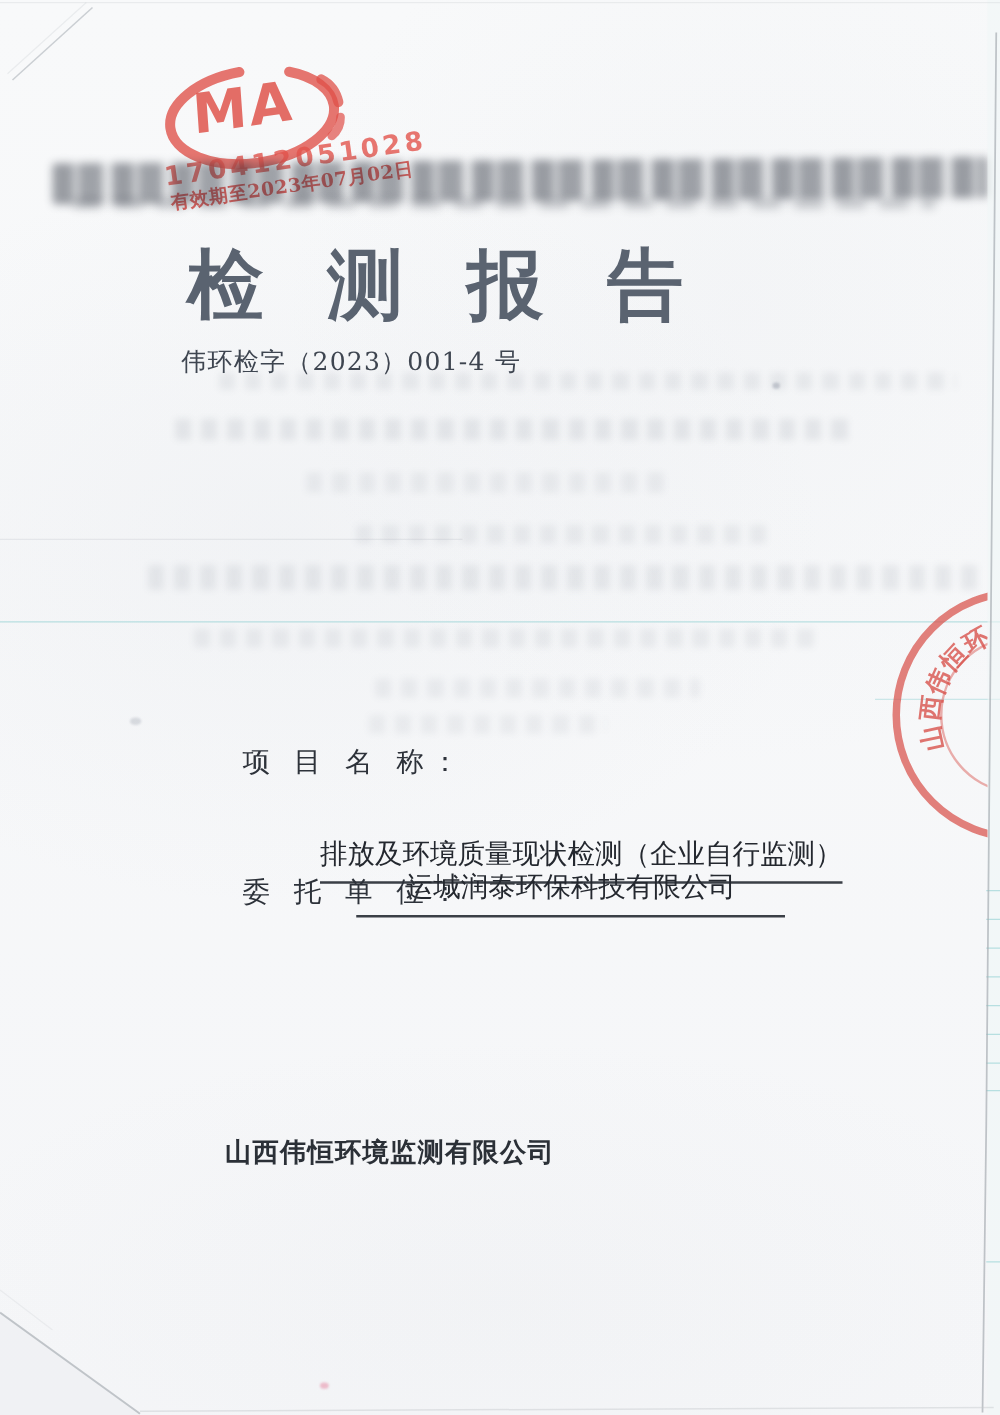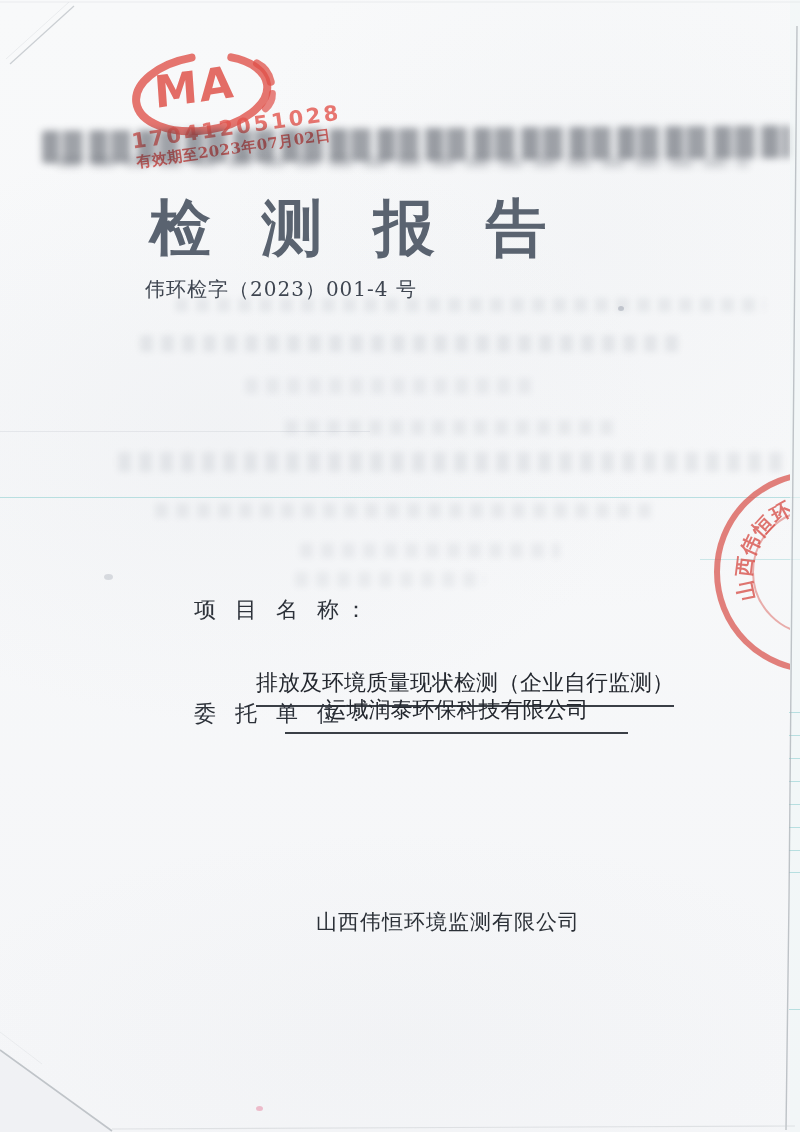--- a/index.html
+++ b/index.html
@@ -68,22 +68,22 @@
   .field-label{
     font-size:22px;letter-spacing:6px;color:#2d323a;font-weight:400;white-space:nowrap;margin-left:46px;
   }
   .field-value{
     box-sizing:border-box;text-align:center;font-size:22px;font-weight:500;color:#24282f;
     border-bottom:2px solid #3a3f46;white-space:nowrap;overflow:hidden;
   }
 
   
   .footer-company{
-    left:180px;top:908px;width:400px;text-align:right;
-    font-size:21px;font-weight:400;color:#2b3037;letter-spacing:1px;white-space:nowrap;
+    left:180px;top:908px;width:400px;text-align:left;
+    font-size:21px;font-weight:700;color:#2b3037;letter-spacing:1px;white-space:nowrap;
   }
   .footer-date{
     left:178px;top:950px;width:400px;text-align:center;
     font-size:20px;font-weight:500;color:#2b3037;white-space:nowrap;
   }
 
   
   .seal{left:700px;top:460px;width:90px;height:244px;overflow:hidden;}
   .seal .arc-char{
     position:absolute;font-size:20px;font-weight:bold;color:rgba(215,78,72,.78);

